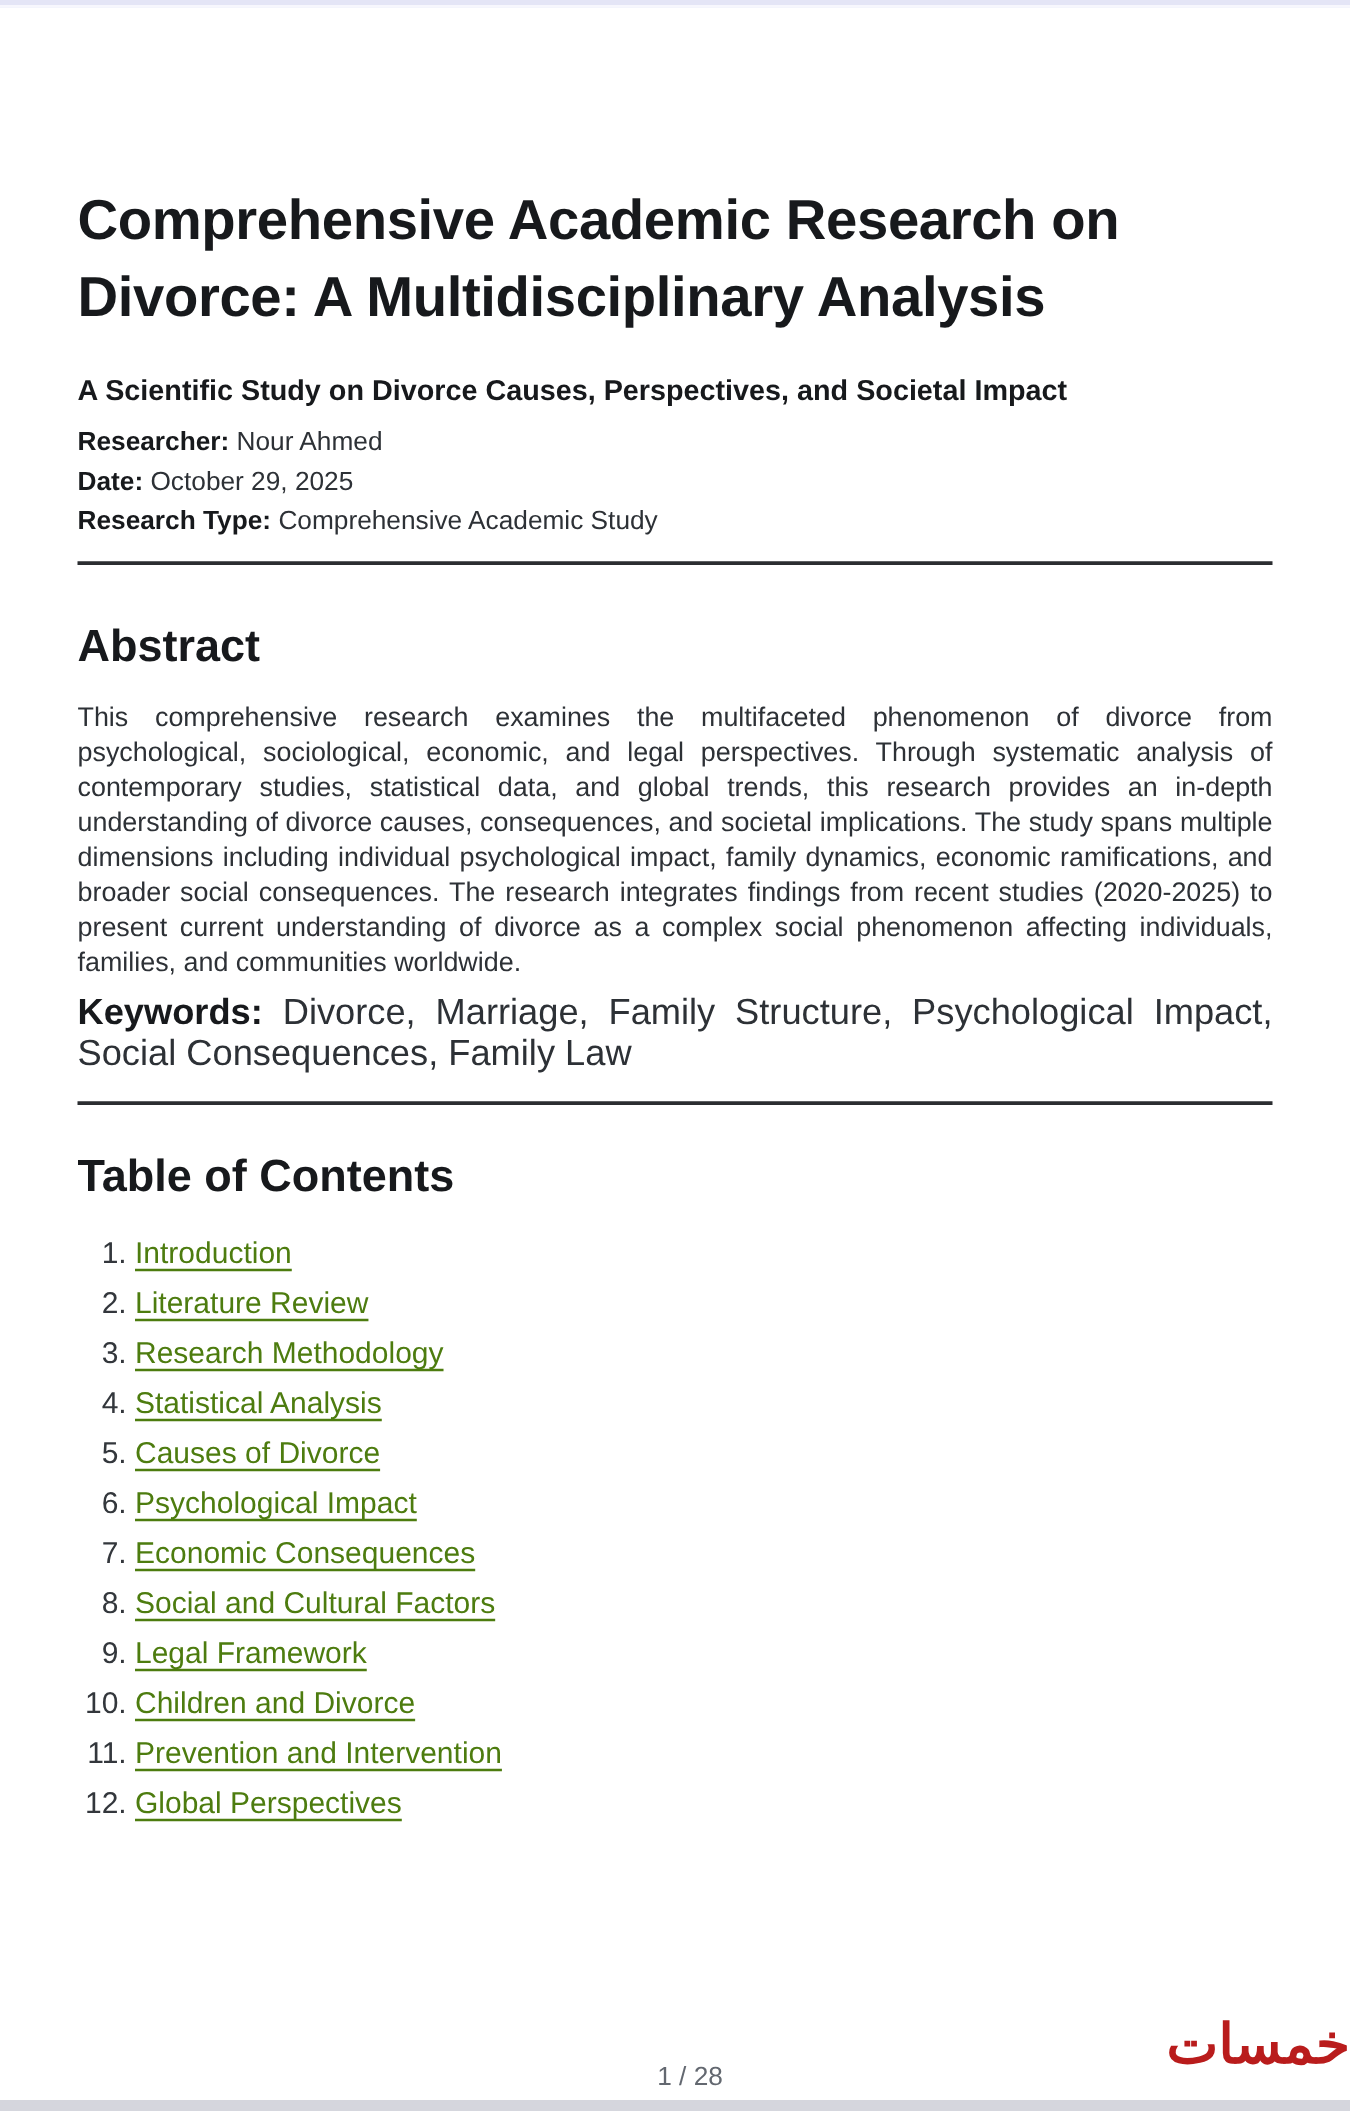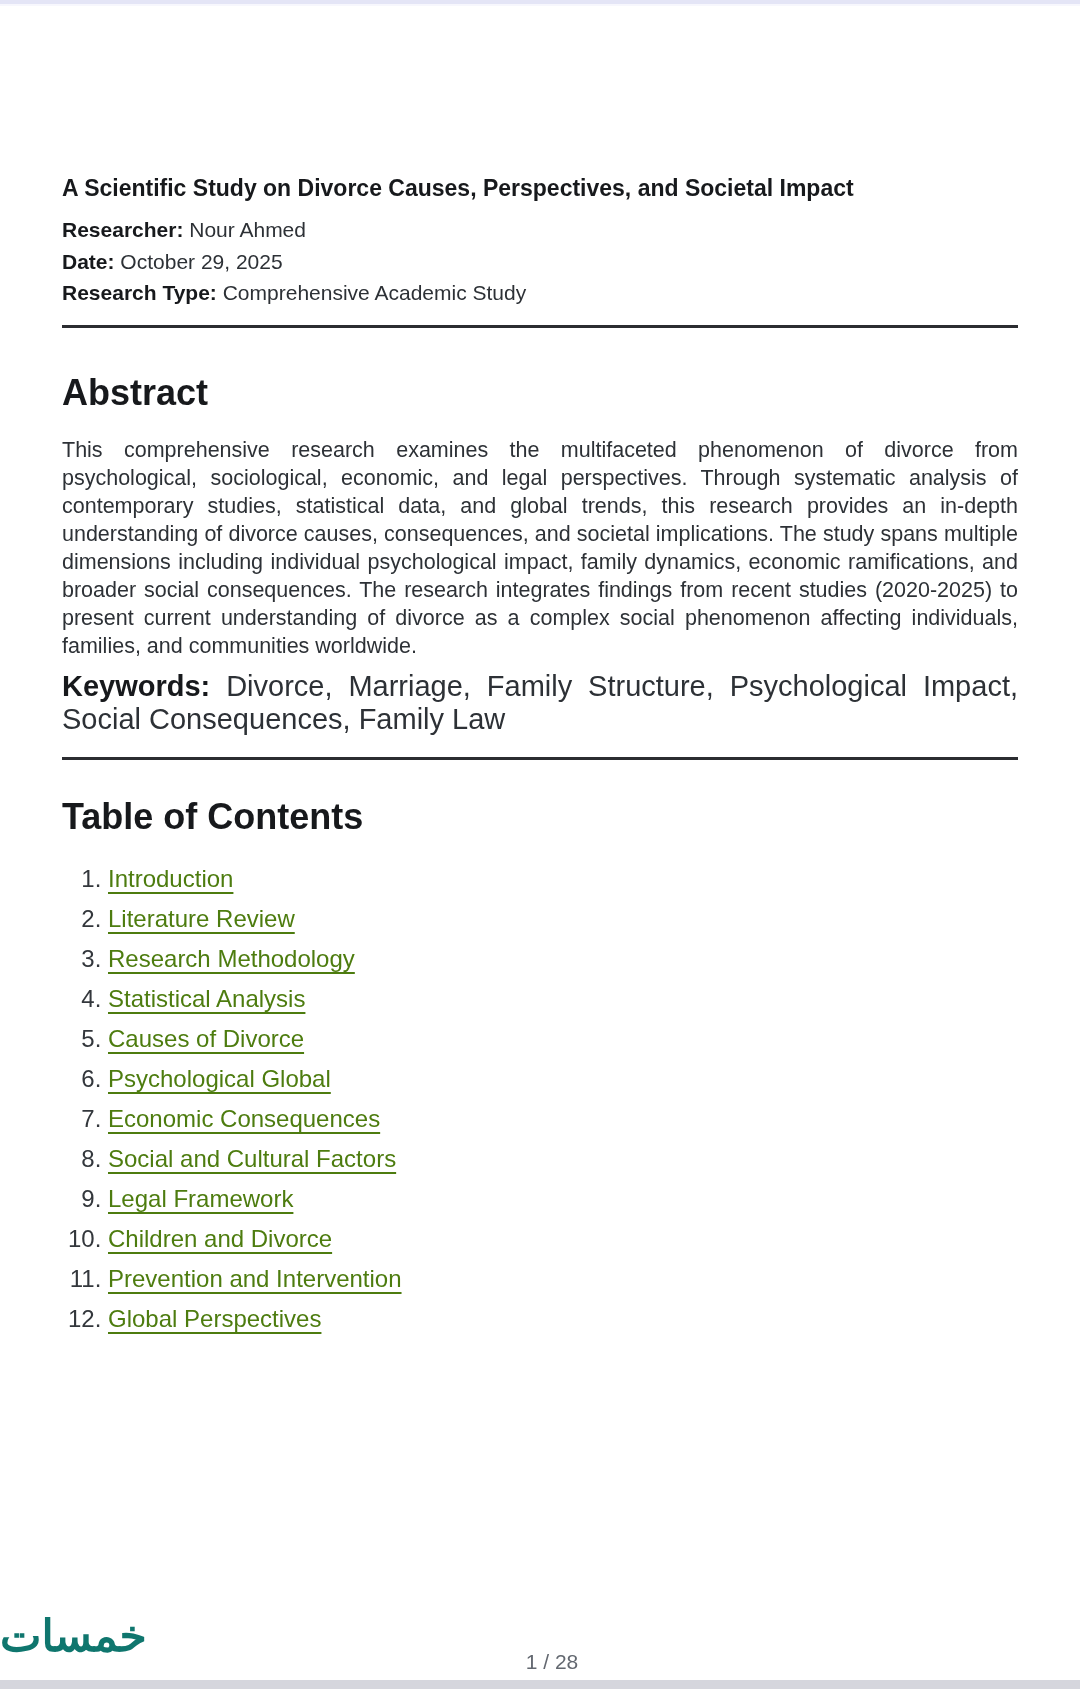--- a/index.html
+++ b/index.html
@@ -71,23 +71,23 @@
   ol.toc-list a {
     color: #4d7c0f;
     text-decoration: underline;
     text-decoration-thickness: 1.5px;
     text-underline-offset: 5px;
     cursor: pointer;
   }
 
   .watermark {
     position: absolute; bottom: 28px; left: 0; width: 100%;
-    text-align: left;
+    text-align: right;
     font-size: 44px; font-weight: bold;
-    color: #0f766e; letter-spacing: 1px;
+    color: #b91c1c; letter-spacing: 1px;
     z-index: 1;
   }
   .page-number {
     position: absolute; bottom: 15px; left: 0; width: 100%;
     text-align: center;
     font-size: 21px; color: #636870;
     z-index: 2;
     transform: translateX(12px);
   }
   .bottom-bar {
@@ -96,20 +96,21 @@
     z-index: 3;
   }
 </style>
 </head>
 <body>
 
 <div class="page">
   <div class="top-bar"></div>
 
   <main class="content">
+    <h1 class="doc-title">Comprehensive Academic Research on Divorce: A Multidisciplinary Analysis</h1>
 
     <h2 class="subtitle">A Scientific Study on Divorce Causes, Perspectives, and Societal Impact</h2>
 
     <div class="meta">
       <p class="meta-line">
         <strong>Researcher:</strong>
         <span>Nour Ahmed</span>
       </p>
       <p class="meta-line">
         <strong>Date:</strong>
@@ -135,21 +136,21 @@
     <hr class="rule rule-2">
 
     <h2 class="section-heading toc-heading">Table of Contents</h2>
 
     <ol class="toc-list">
       <li><a href="#">Introduction</a></li>
       <li><a href="#">Literature Review</a></li>
       <li><a href="#">Research Methodology</a></li>
       <li><a href="#">Statistical Analysis</a></li>
       <li><a href="#">Causes of Divorce</a></li>
-      <li><a href="#">Psychological Global</a></li>
+      <li><a href="#">Psychological Impact</a></li>
       <li><a href="#">Economic Consequences</a></li>
       <li><a href="#">Social and Cultural Factors</a></li>
       <li><a href="#">Legal Framework</a></li>
       <li><a href="#">Children and Divorce</a></li>
       <li><a href="#">Prevention and Intervention</a></li>
       <li><a href="#">Global Perspectives</a></li>
     </ol>
   </main>
 
   <div class="watermark">خمسات</div>

